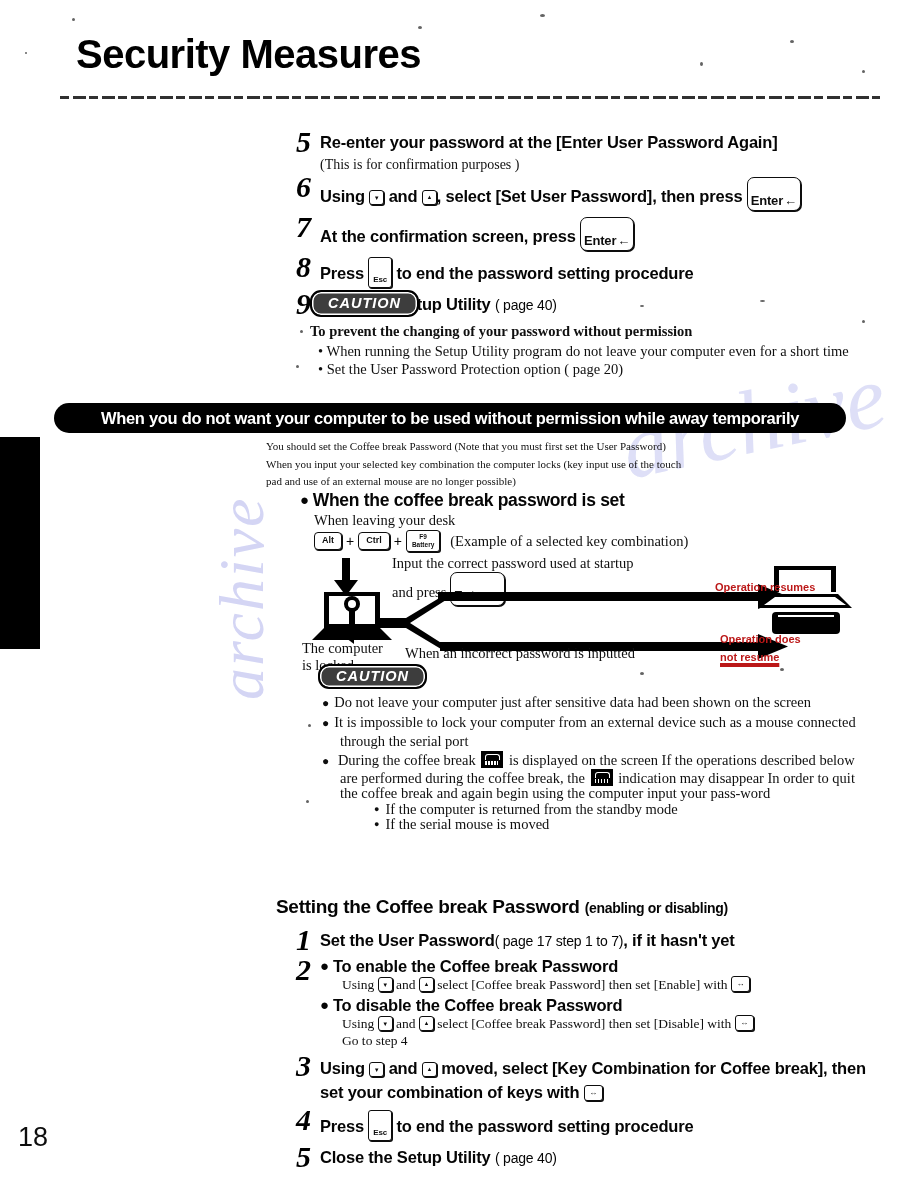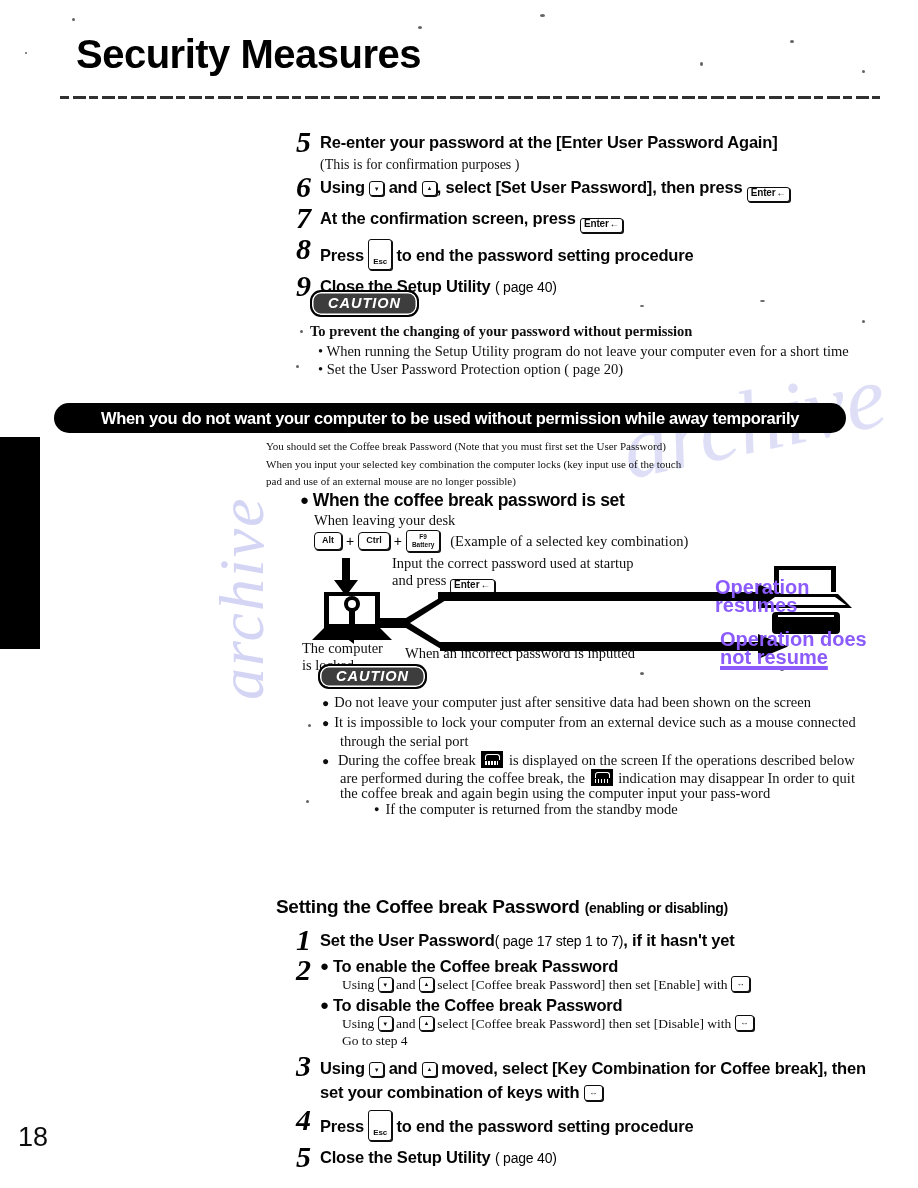--- a/index.html
+++ b/index.html
@@ -167,22 +167,23 @@
     line-height: 12px;
   }
   .keycap.arrow-up::after {
     content: "\25B2";
     font-size: 6px;
     position: absolute;
     left: 0; right: 0; top: 0px;
     line-height: 12px;
   }
   .keycap.enter {
-    padding: 0 3px 3px 3px;
-    font-size: 10px;
+    padding: 16px 3px 3px 3px;
+    font-size: 13px;
+    border-radius: 7px;
   }
   .keycap.enter::after { content: "\2190"; margin-left: 1px; }
   .keycap.spacebar {
     width: 17px; height: 14px;
     padding: 0; position: relative;
     font-size: 5px; line-height: 14px;
   }
   .keycap.spacebar::after {
     content: "\2194";
     position: absolute; left: 0; right: 0; top: 0;
@@ -282,23 +283,23 @@
     position: absolute;
     font-family: "Liberation Serif", serif;
     font-size: 14.5px;
     line-height: 17px;
     color: #131313;
   }
   .diag-bold {
     position: absolute;
     font-family: "Liberation Sans", sans-serif;
     font-weight: bold;
-    font-size: 20px;
+    font-size: 11px;
     line-height: 18px;
-    color: #8b5cf6;
+    color: #b91c1c;
   }
 
   
   .caution2 { position: absolute; left: 318px; top: 664px; width: 545px; }
   .c2-list {
     font-family: "Liberation Serif", serif;
     font-size: 14.5px;
     line-height: 18px;
     color: #131313;
     margin: 4px 0 0 0;
@@ -552,20 +553,21 @@
       <li>Do not leave your computer just after sensitive data had been shown on the screen</li>
       <li>It is impossible to lock your computer from an external device  such as a mouse connected through the serial port</li>
       <li style="margin-top:0; line-height:15px;">
         <span>During the coffee break</span>
         <span class="lock-icon"></span>
         <span>is displayed on the screen  If the operations described below are performed during the coffee break, the</span>
         <span class="lock-icon"></span>
         <span>indication may disappear  In order to quit the coffee break and again begin using the computer  input your pass-word</span>
         <ul class="c2-sub">
           <li>If the computer is returned from the standby mode</li>
+          <li>If the serial mouse is moved</li>
         </ul>
       </li>
     </ul>
   </div>
 
   <div class="section-head">
     <span>Setting the Coffee break Password</span>
     <span class="paren">(enabling or disabling)</span>
   </div>
 

